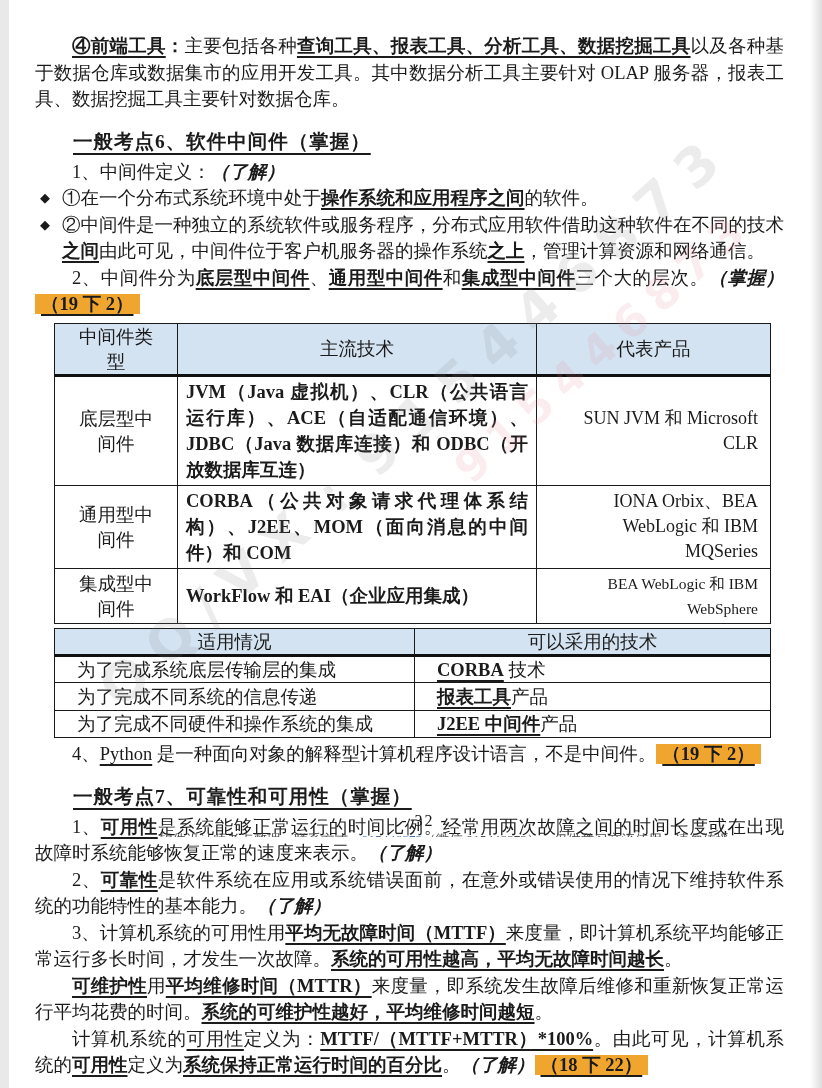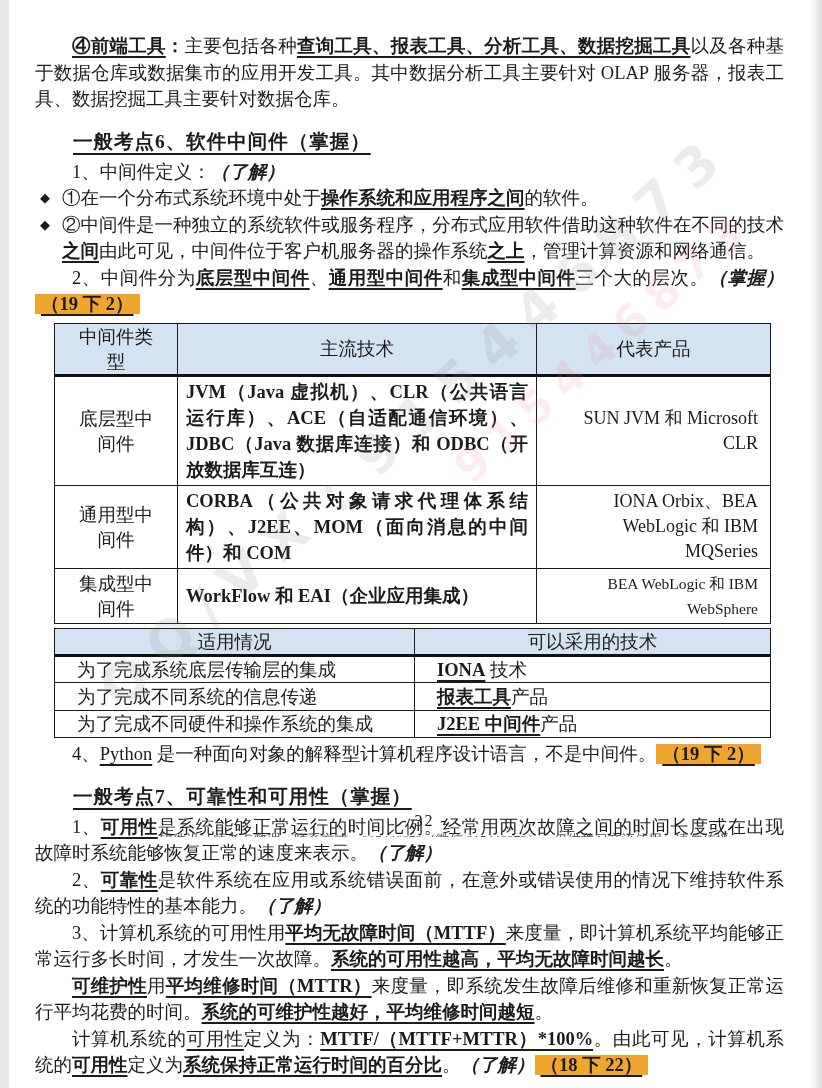--- a/index.html
+++ b/index.html
@@ -125,21 +125,21 @@
       </colgroup>
     <thead>
       <tr>
         <th>适用情况</th>
         <th>可以采用的技术</th>
       </tr>
     </thead>
     <tbody>
       <tr>
         <td><span>为了完成系统底层传输层的集成</span></td>
-        <td><span class="b u">IONA</span><span> 技术</span></td>
+        <td><span class="b u">CORBA</span><span> 技术</span></td>
       </tr>
       <tr>
         <td><span>为了完成不同系统的信息传递</span></td>
         <td><span class="b u">报表工具</span><span>产品</span></td>
       </tr>
       <tr>
         <td><span>为了完成不同硬件和操作系统的集成</span></td>
         <td><span class="b u">J2EE 中间件</span><span>产品</span></td>
       </tr>
     </tbody>

